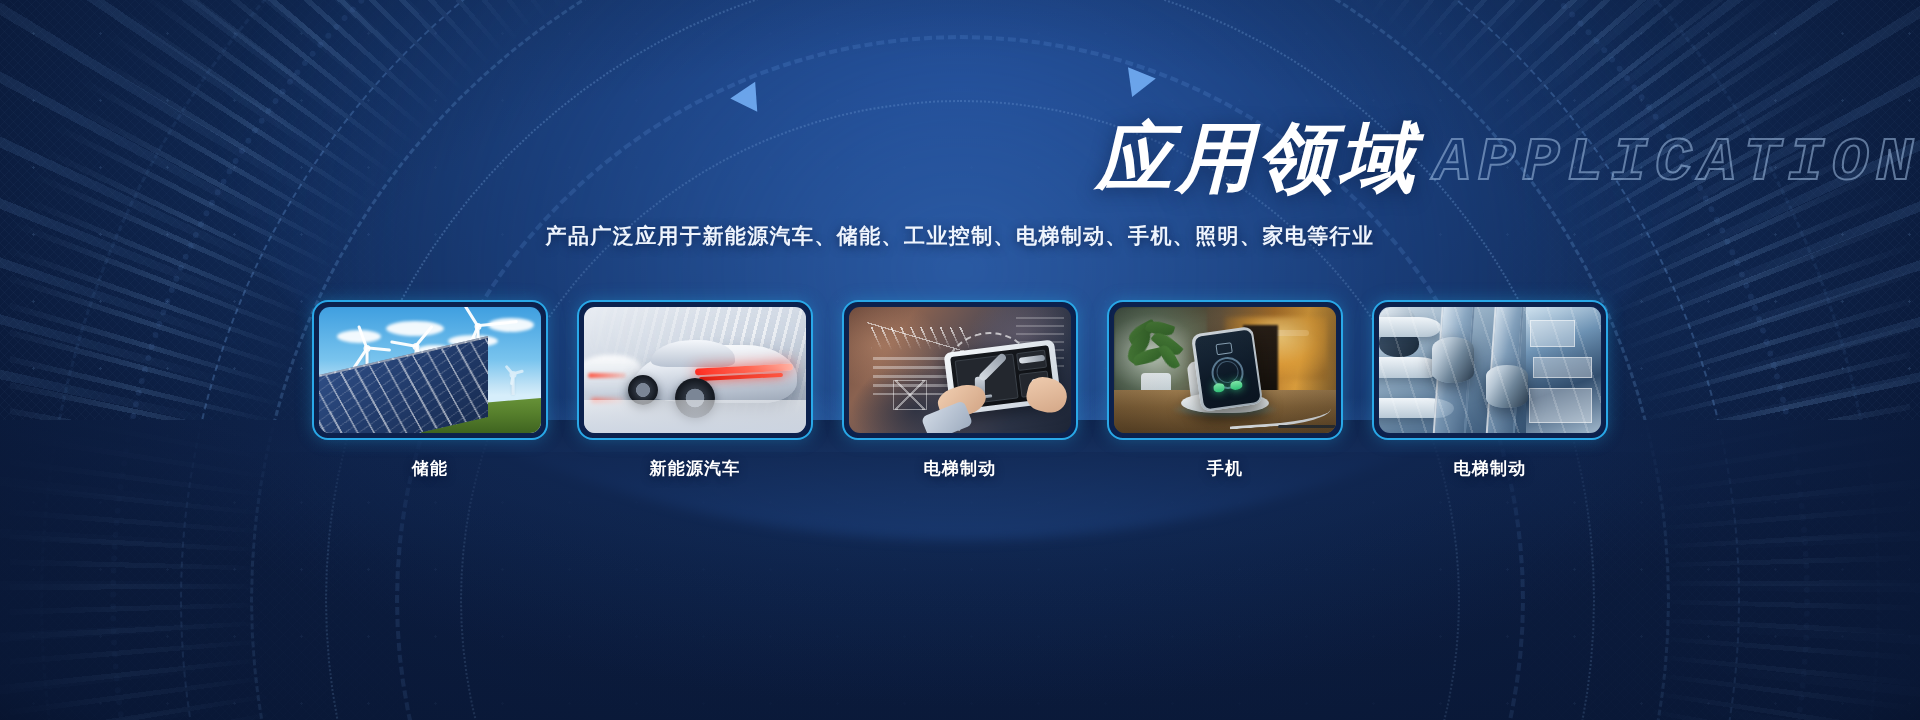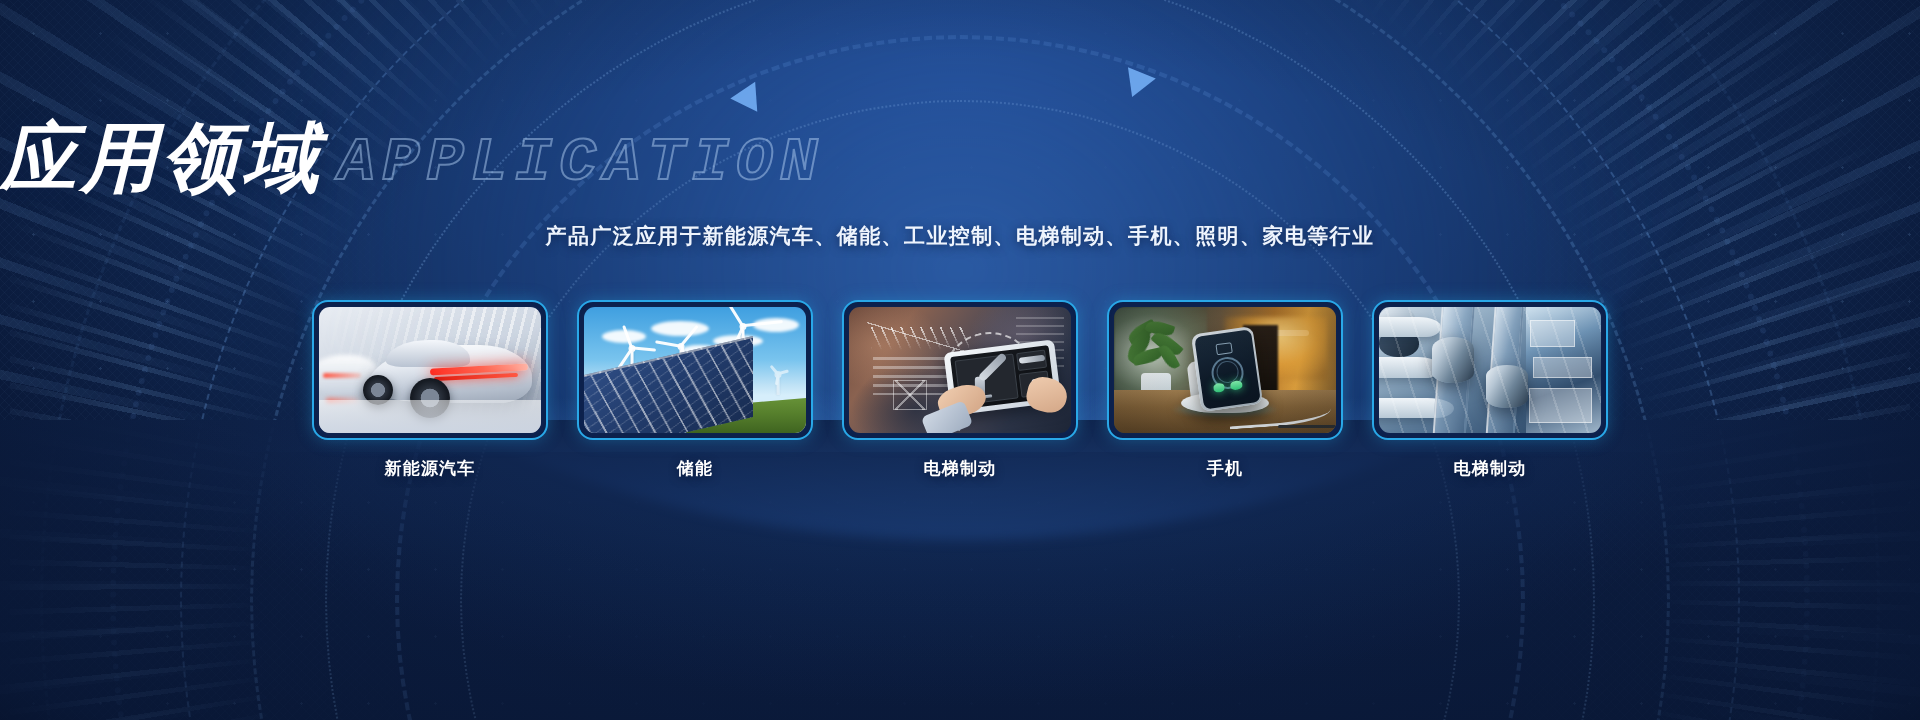--- a/index.html
+++ b/index.html
@@ -110,21 +110,21 @@
     background:radial-gradient(ellipse 60% 100% at 50% 100%, rgba(70,140,225,.35), rgba(70,140,225,0) 70%);
   }
   .vignette {
     position:absolute; inset:0;
     background:radial-gradient(ellipse 78% 86% at 50% 42%, rgba(0,0,0,0) 40%, rgba(5,16,40,.45) 88%, rgba(4,12,32,.72) 100%);
   }
 
   
   .headline {
     position:absolute; left:0; right:0; top:120px;
-    text-align:left; white-space:nowrap;
+    text-align:right; white-space:nowrap;
   }
   .headline-row { display:inline-flex; align-items:flex-end; gap:14px; }
   .title-cn {
     font-size:76px; font-weight:bold; color:#ffffff;
     letter-spacing:5px; line-height:1;
     font-family:"DejaVu Sans","Liberation Sans",sans-serif;
     text-shadow:0 3px 18px rgba(10,30,70,.65);
     font-style:italic;
   }
   .title-en {
@@ -597,39 +597,20 @@
 
   <div class="headline">
     <span class="headline-row">
       <span class="title-cn">应用领域</span>
       <span class="title-en">APPLICATION</span>
     </span>
   </div>
   <div class="subtitle">产品广泛应用于新能源汽车、储能、工业控制、电梯制动、手机、照明、家电等行业</div>
 
   <div class="cards">
-
-    <div class="card-col">
-      <div class="card-frame">
-        <div class="card-photo p-car">
-          <div class="tunnel"></div>
-          <div class="ghost"></div>
-          <div class="ghost-tail"></div>
-          <div class="ghost-tail2"></div>
-          <div class="body"></div>
-          <div class="cabin"></div>
-          <div class="tail"></div>
-          <div class="tail2"></div>
-          <div class="wheel w1"></div>
-          <div class="wheel w2"></div>
-          <div class="refl"></div>
-        </div>
-      </div>
-      <div class="card-label">新能源汽车</div>
-    </div>
 
     <div class="card-col">
       <div class="card-frame">
         <div class="card-photo p-sol">
           <div class="cloud c1"></div>
             <div class="cloud c2"></div>
             <div class="cloud c3"></div>
           <div class="cloud c4"></div>
             <div class="cloud c5"></div>
           <div class="grass"></div>
@@ -676,20 +657,39 @@
               <div class="bl b3"></div>
             </div>
           <div class="panels"></div>
         </div>
       </div>
       <div class="card-label">储能</div>
     </div>
 
     <div class="card-col">
       <div class="card-frame">
+        <div class="card-photo p-car">
+          <div class="tunnel"></div>
+          <div class="ghost"></div>
+          <div class="ghost-tail"></div>
+          <div class="ghost-tail2"></div>
+          <div class="body"></div>
+          <div class="cabin"></div>
+          <div class="tail"></div>
+          <div class="tail2"></div>
+          <div class="wheel w1"></div>
+          <div class="wheel w2"></div>
+          <div class="refl"></div>
+        </div>
+      </div>
+      <div class="card-label">新能源汽车</div>
+    </div>
+
+    <div class="card-col">
+      <div class="card-frame">
         <div class="card-photo p-ind">
           <div class="blur"></div>
           <div class="graph"></div>
           <div class="zig"></div>
           <div class="bars"></div>
           <div class="xbox"></div>
           <div class="grid-r"></div>
           <div class="dial"></div>
           <div class="dial2"></div>
           <div class="glow-orb"></div>

